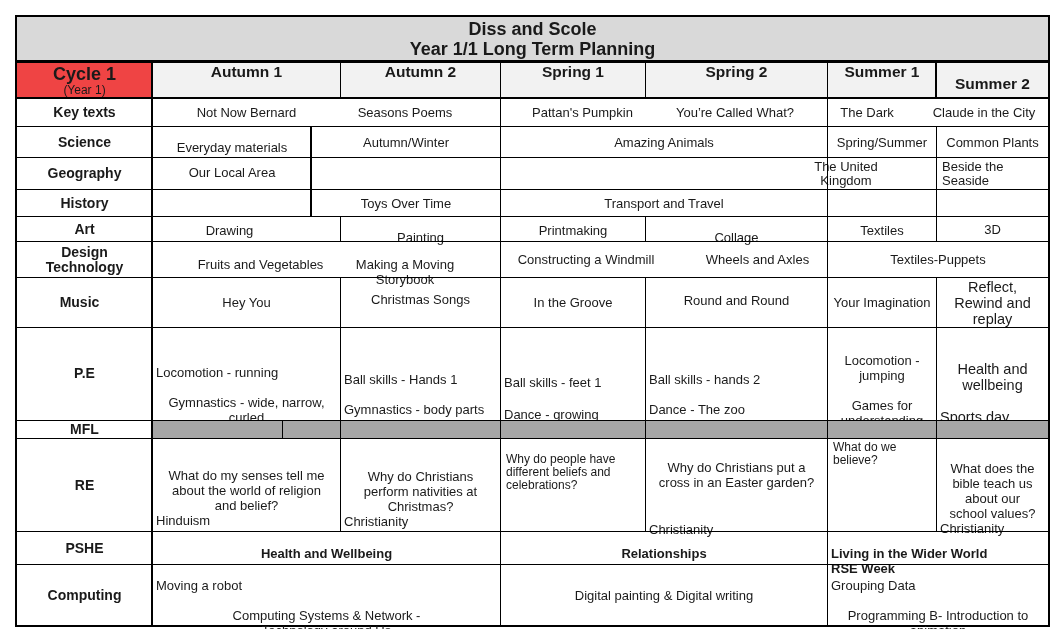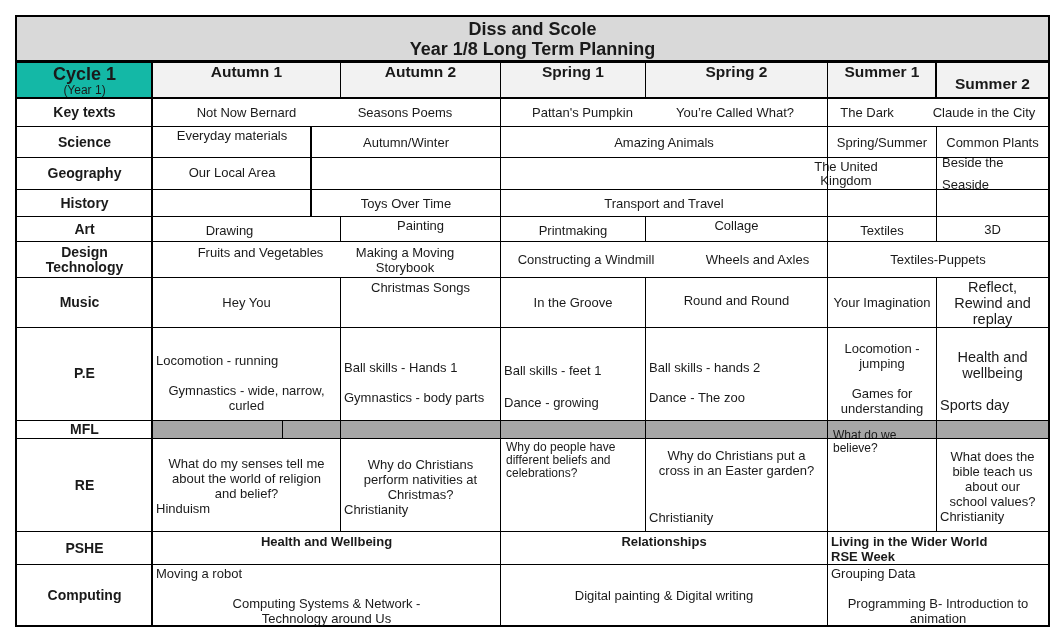--- a/index.html
+++ b/index.html
@@ -6,39 +6,39 @@
   body { width:1061px; height:629px; position:relative; overflow:hidden; font-family:"Liberation Sans", sans-serif; color:#1a1a1a; }
   .abs { position:absolute; box-sizing:border-box; }
   .frame { left:15px; top:15px; width:1035px; height:612px; border:2px solid #000; }
   .title-band { left:15px; top:15px; width:1035px; height:47px; background:#d9d9d9; border:2px solid #000; display:flex; flex-direction:column; align-items:center; justify-content:center; }
   .title-band span { font-weight:bold; font-size:18px; line-height:20px; }
   .vline { position:absolute; background:#000; width:1px; }
   .vline.thick { width:2px; }
   .hline { position:absolute; background:#000; height:1px; }
   .hline.thick { height:2px; }
   .cell { position:absolute; box-sizing:border-box; display:flex; align-items:center; justify-content:center; text-align:center; font-size:13px; line-height:15px; padding:0 3px; }
-  .cell.top { align-items:flex-start; padding-top:2px; }
+  .cell.top { align-items:flex-start; padding-top:2px;margin-top:12px; }
   .cell.left { justify-content:flex-start; text-align:left; padding-left:5px; }
   .rowlabel { font-weight:bold; font-size:14px; line-height:15px; }
   .term { font-weight:bold; font-size:15.5px; background:#f2f2f2; align-items:flex-start; padding-top:2px; }
-  .cycle { background:#14b8a6; flex-direction:column; }
+  .cycle { background:#ef4444; flex-direction:column; }
   .cycle .c1 { font-weight:bold; font-size:18px; line-height:19px; }
   .cycle .c2 { font-size:12px; line-height:12px; }
   .grey { background:#a6a6a6; }
   .col { flex-direction:column; }
   .bold { font-weight:bold; }
   .small { font-size:12px; line-height:13px; }
   .big { font-size:14.5px; line-height:16px; }
 </style>
 </head>
 <body>
 
 <div class="abs title-band">
   <span>Diss and Scole</span>
-  <span>Year 1/8 Long Term Planning</span>
+  <span>Year 1/1 Long Term Planning</span>
 </div>
 
 <div class="abs frame"></div>
 
 <div class="cell cycle" style="left:17px;top:62px;width:135px;height:36px;">
   <span class="c1">Cycle 1</span>
   <span class="c2">(Year 1)</span>
 </div>
 <div class="cell term" style="left:153px;top:62px;width:187px;height:36px;">Autumn 1</div>
 <div class="cell term" style="left:341px;top:62px;width:159px;height:36px;">Autumn 2</div>
@@ -73,21 +73,21 @@
 <div class="cell top" style="left:153px;top:127px;width:158px;height:30px;padding-top:1px;">Everyday materials</div>
 <div class="cell" style="left:312px;top:127px;width:188px;height:30px;">Autumn/Winter</div>
 <div class="cell" style="left:501px;top:127px;width:326px;height:30px;">Amazing Animals</div>
 <div class="cell" style="left:828px;top:127px;width:108px;height:30px;">Spring/Summer</div>
 <div class="cell" style="left:937px;top:127px;width:111px;height:30px;">Common Plants</div>
 
 <div class="cell" style="left:153px;top:158px;width:158px;height:31px;padding-bottom:2px;">Our Local Area</div>
 <div class="cell" style="left:312px;top:158px;width:188px;height:31px;"></div>
 <div class="cell" style="left:501px;top:158px;width:326px;height:31px;"></div>
 <div class="cell" style="left:792px;top:158px;width:108px;height:31px;line-height:14px;">The United Kingdom</div>
-<div class="cell left" style="left:937px;top:158px;width:111px;height:31px;line-height:22px;padding-right:20px;">Beside the Seaside</div>
+<div class="cell left" style="left:937px;top:158px;width:111px;height:31px;line-height:14px;padding-right:20px;">Beside the Seaside</div>
 
 <div class="cell" style="left:153px;top:190px;width:158px;height:26px;"></div>
 <div class="cell" style="left:312px;top:190px;width:188px;height:26px;">Toys Over Time</div>
 <div class="cell" style="left:501px;top:190px;width:326px;height:26px;">Transport and Travel</div>
 <div class="cell" style="left:828px;top:190px;width:108px;height:26px;"></div>
 <div class="cell" style="left:937px;top:190px;width:111px;height:26px;"></div>
 
 <div class="cell" style="left:136px;top:217px;width:187px;height:24px;padding-top:3px;">Drawing</div>
 <div class="cell top" style="left:341px;top:217px;width:159px;height:24px;padding-top:1px;">Painting</div>
 <div class="cell" style="left:501px;top:217px;width:144px;height:24px;padding-top:3px;">Printmaking</div>

